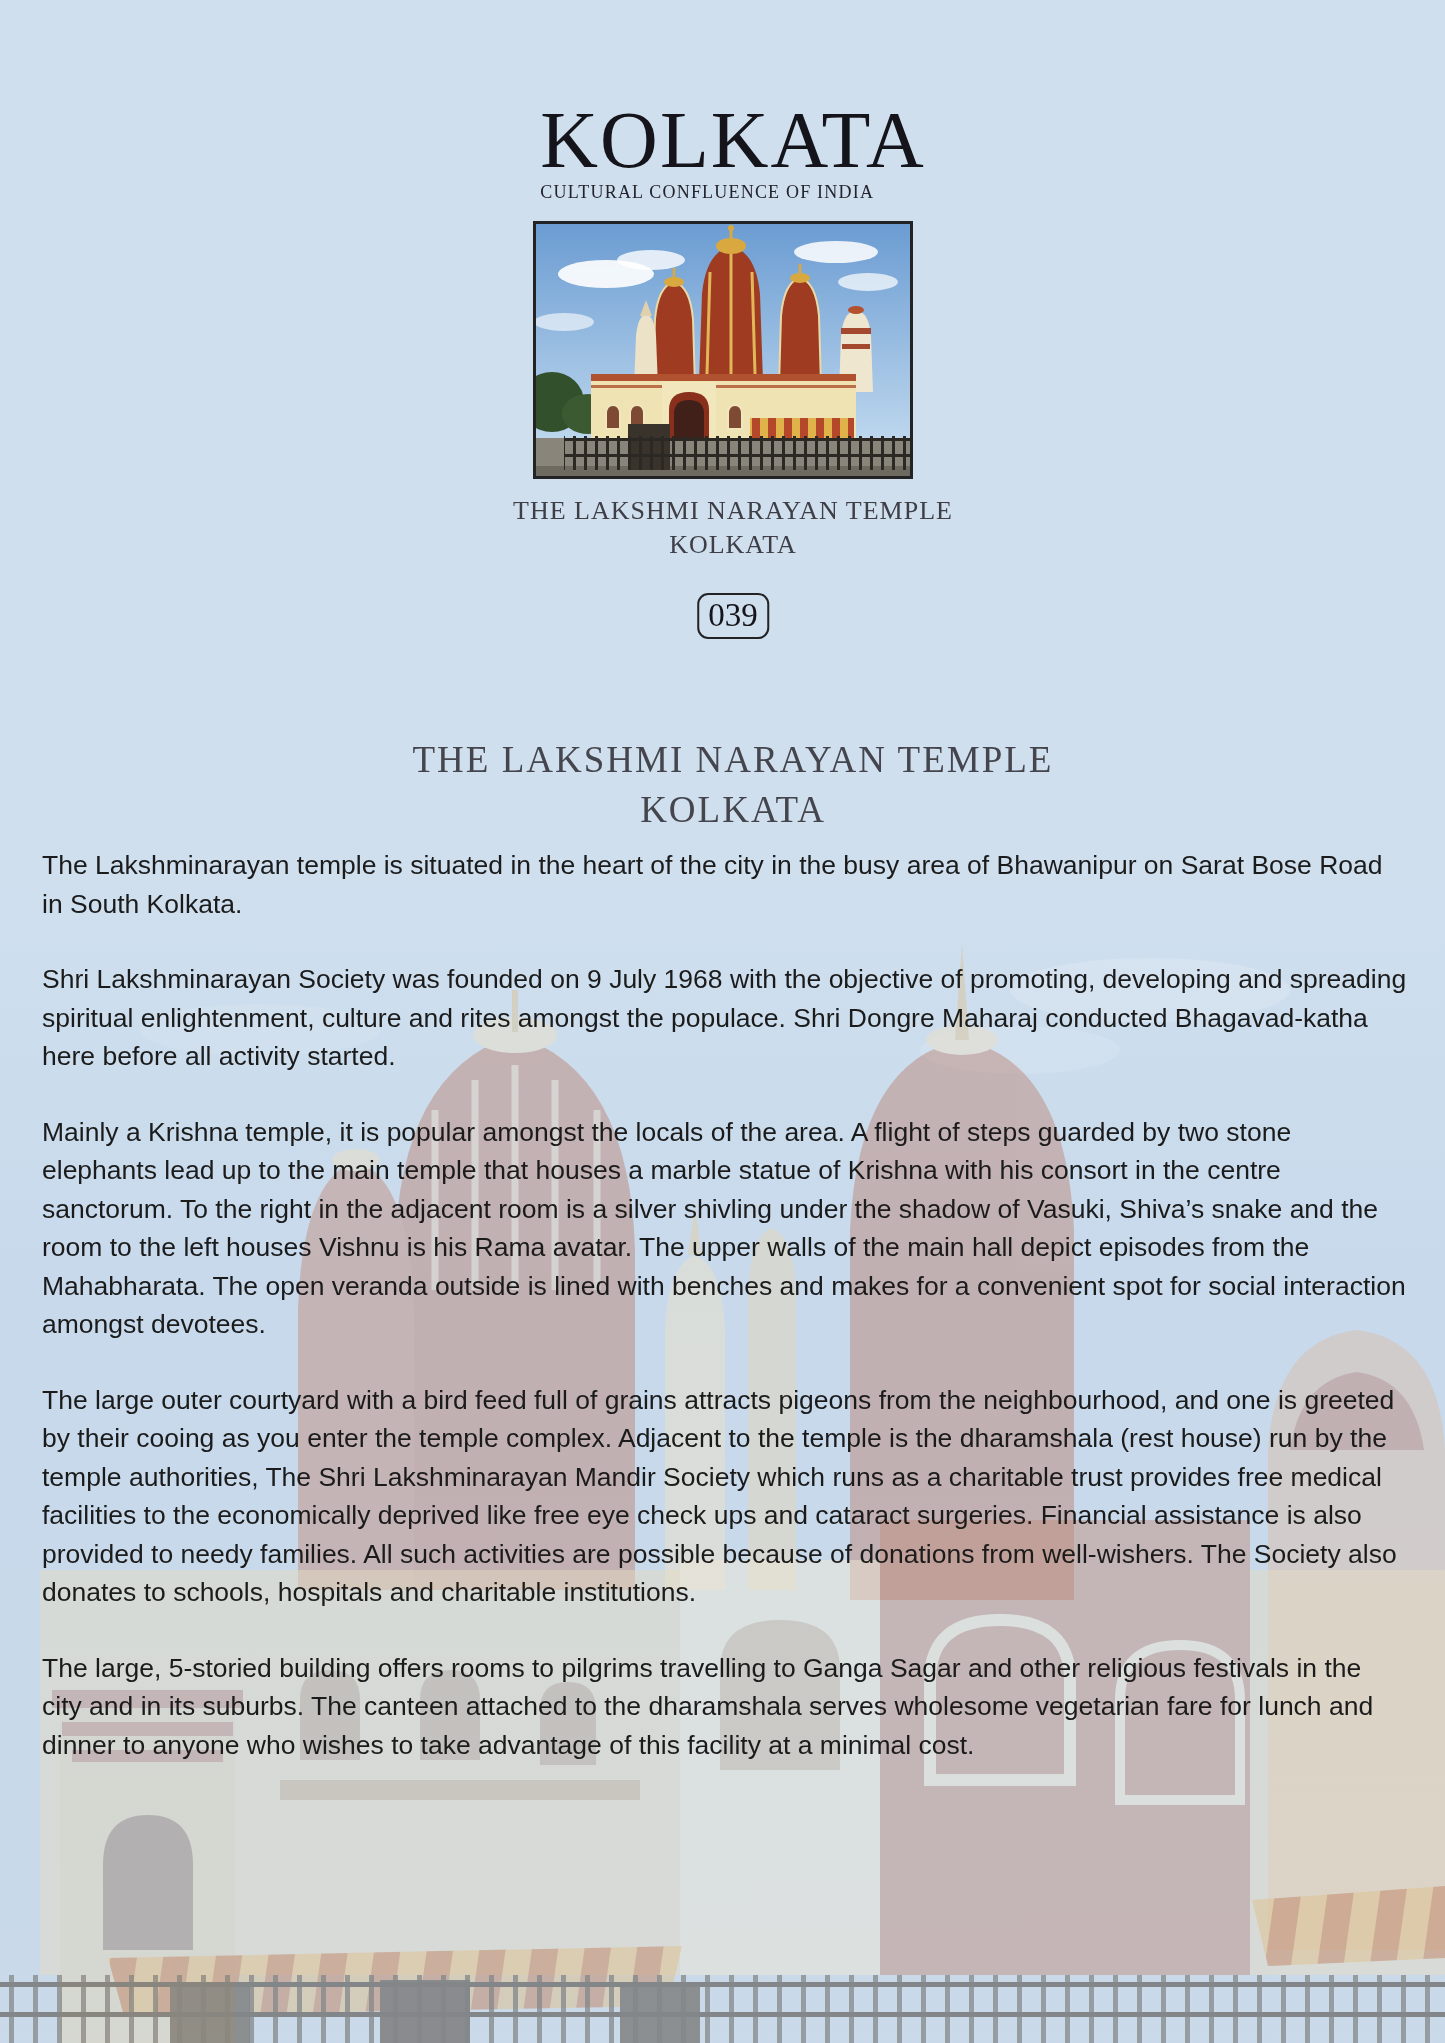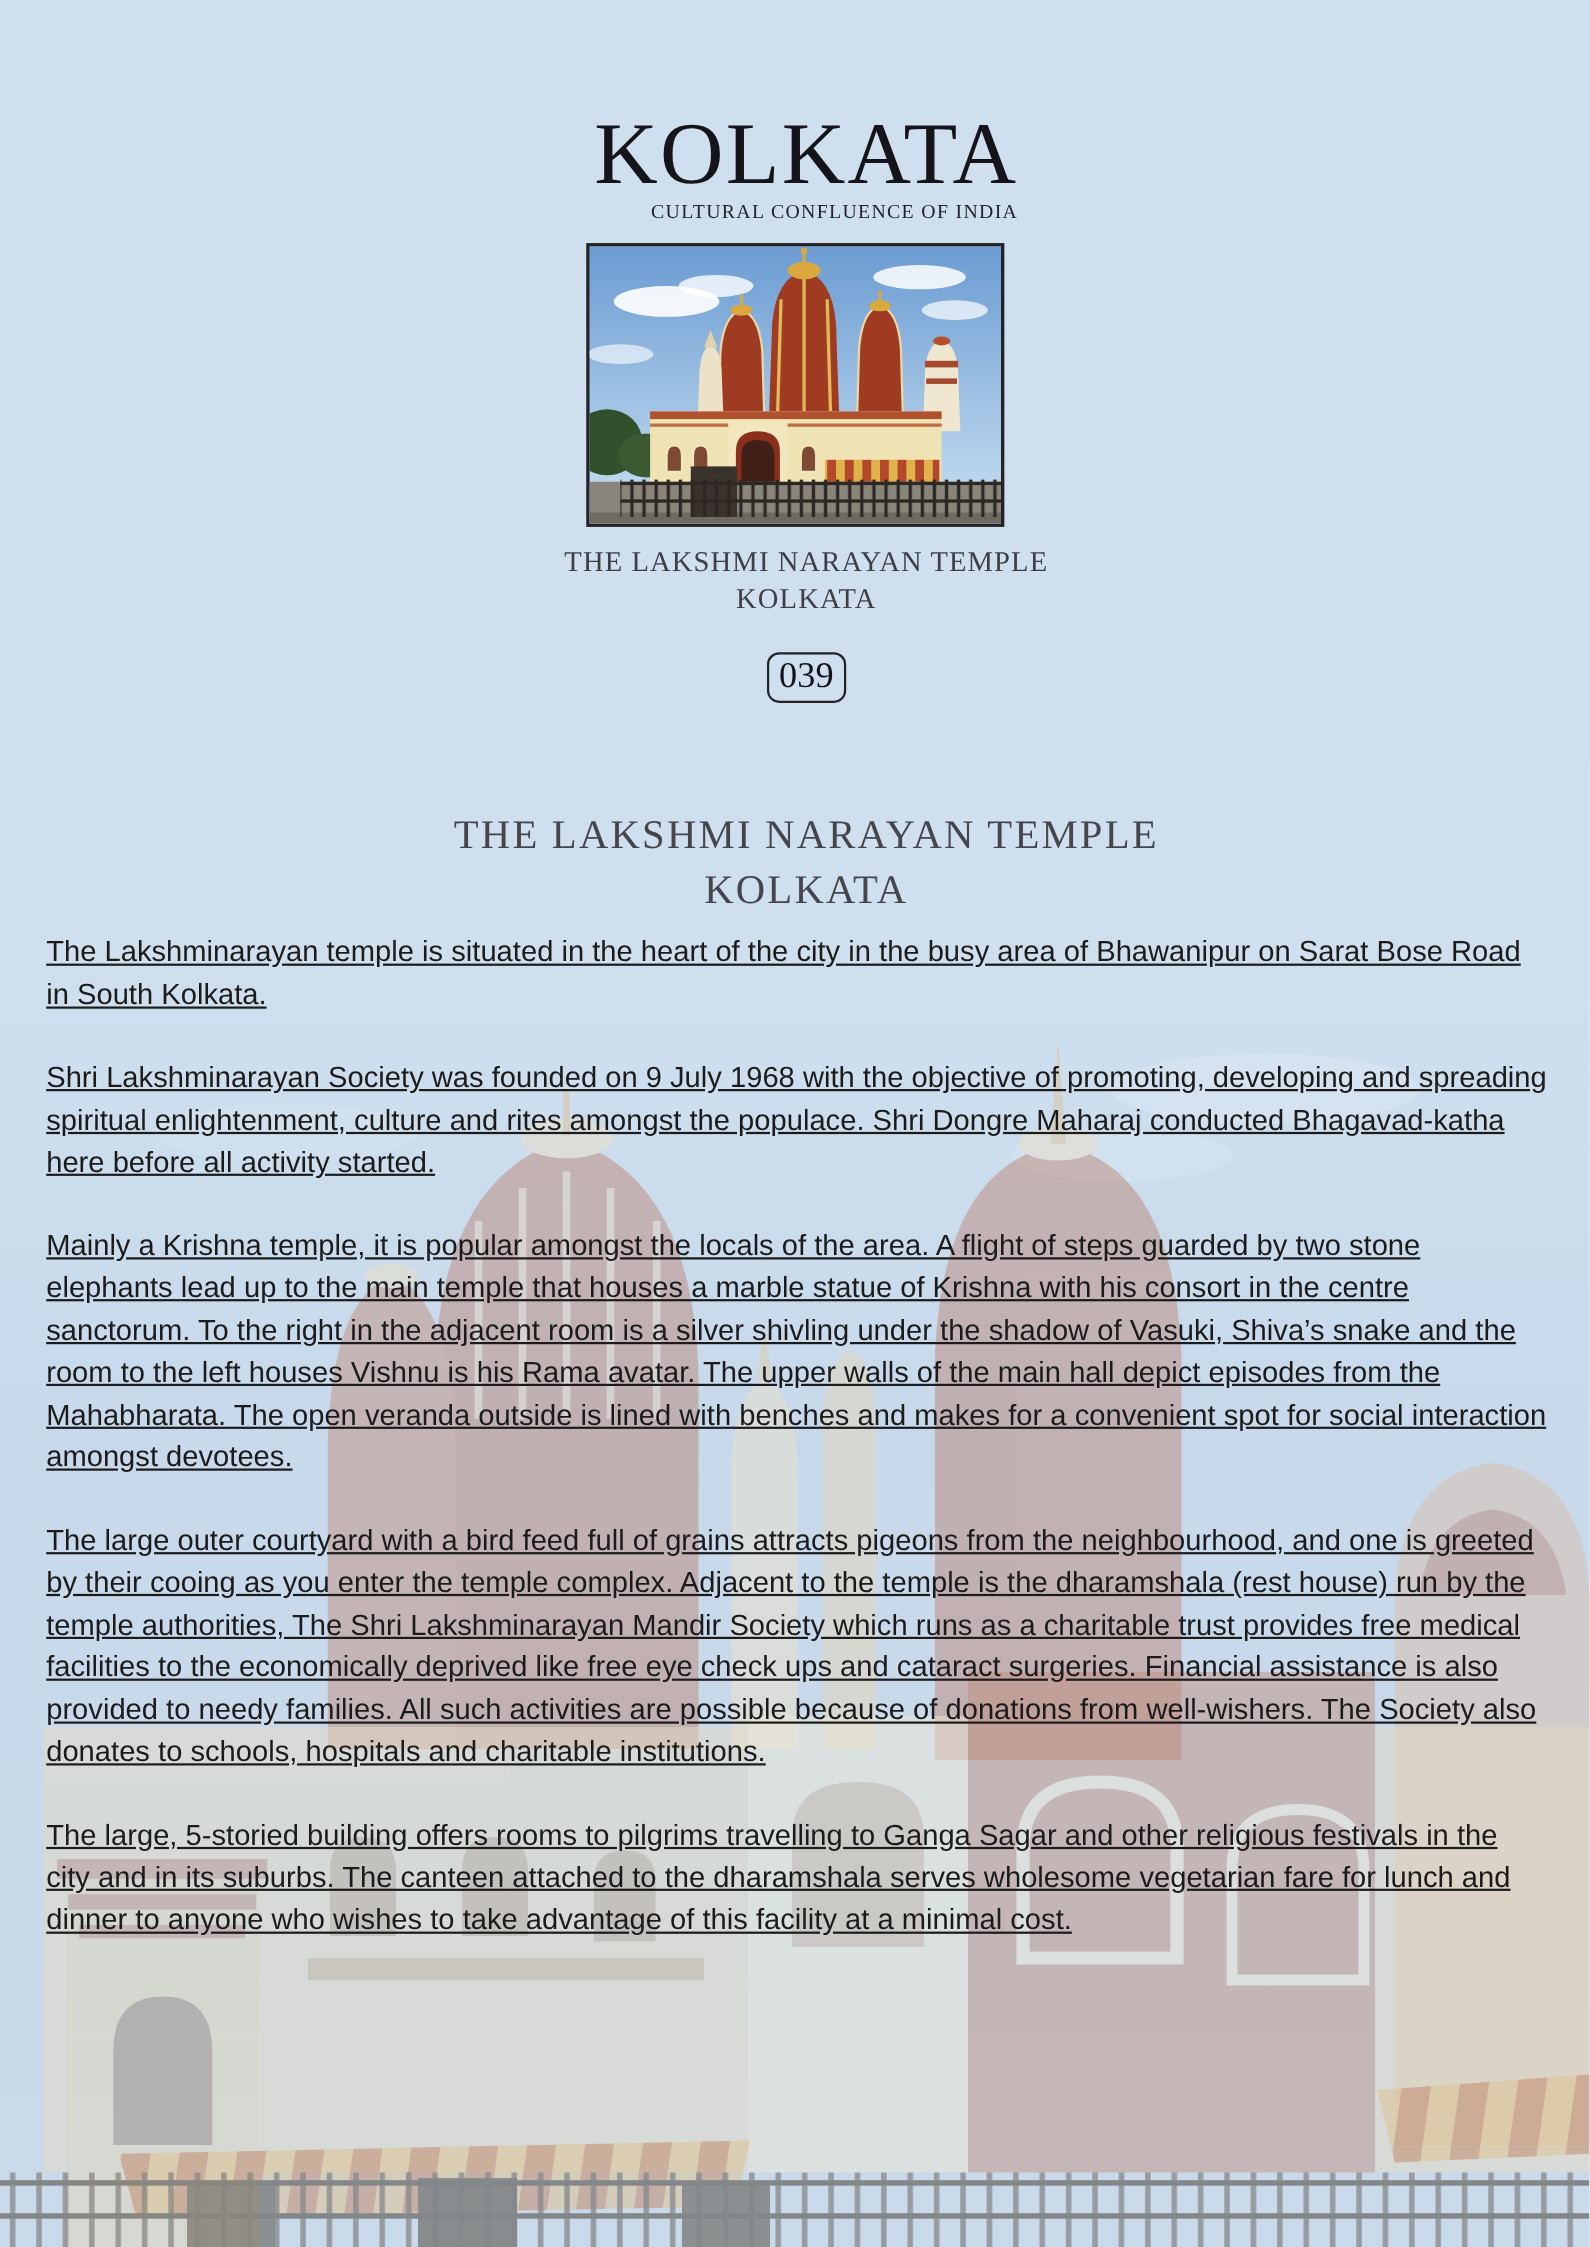--- a/index.html
+++ b/index.html
@@ -17,21 +17,21 @@
   .header{position:absolute;top:100px;left:0;right:0;text-align:center;}
   .header-inner{display:inline-block;text-align:center;}
   .brand-title{
     font-family:"Liberation Serif", serif;
     font-size:80px;line-height:1;letter-spacing:2px;
     color:#14141a;white-space:nowrap;
   }
   .brand-subtitle{
     font-family:"Liberation Serif", serif;
     font-size:18px;letter-spacing:1.2px;
-    color:#23232c;text-align:right;margin-top:2px;
+    color:#23232c;text-align:left;margin-top:2px;
   }
   
   .photo-frame{
     position:absolute;left:533px;top:221px;width:374px;height:252px;
     border:3px solid #232326;box-sizing:content-box;background:#9db9d6;
   }
   .photo-frame svg{display:block;}
   .photo-caption{
     position:absolute;top:494px;left:0;right:0;text-align:center;
     font-family:"Liberation Serif", serif;
@@ -50,21 +50,21 @@
   .article-title{
     position:absolute;top:735px;left:0;right:0;text-align:center;
     font-family:"Liberation Serif", serif;
     font-size:37px;line-height:50px;letter-spacing:2px;color:#45454d;
   }
   .article-body{
     position:absolute;top:846px;left:42px;width:1366px;
     font-size:26.5px;line-height:38.5px;color:#1b1b1b;
     text-align:left;
   }
-  .article-body p{margin:0 0 37px 0;text-decoration:underline;}
+  .article-body p{margin:0 0 37px 0;}
 </style>
 </head>
 <body>
 
 <div class="page">
 
   <div class="watermark">
     <svg width="1445" height="1353" viewBox="0 0 1445 1353" xmlns="http://www.w3.org/2000/svg">
       <defs>
         <linearGradient id="wmSky" x1="0" y1="0" x2="0" y2="1">

